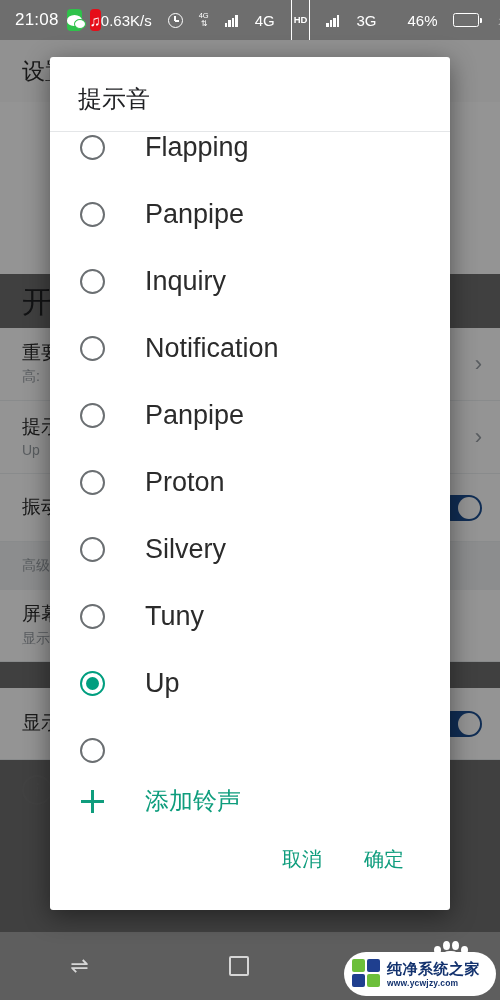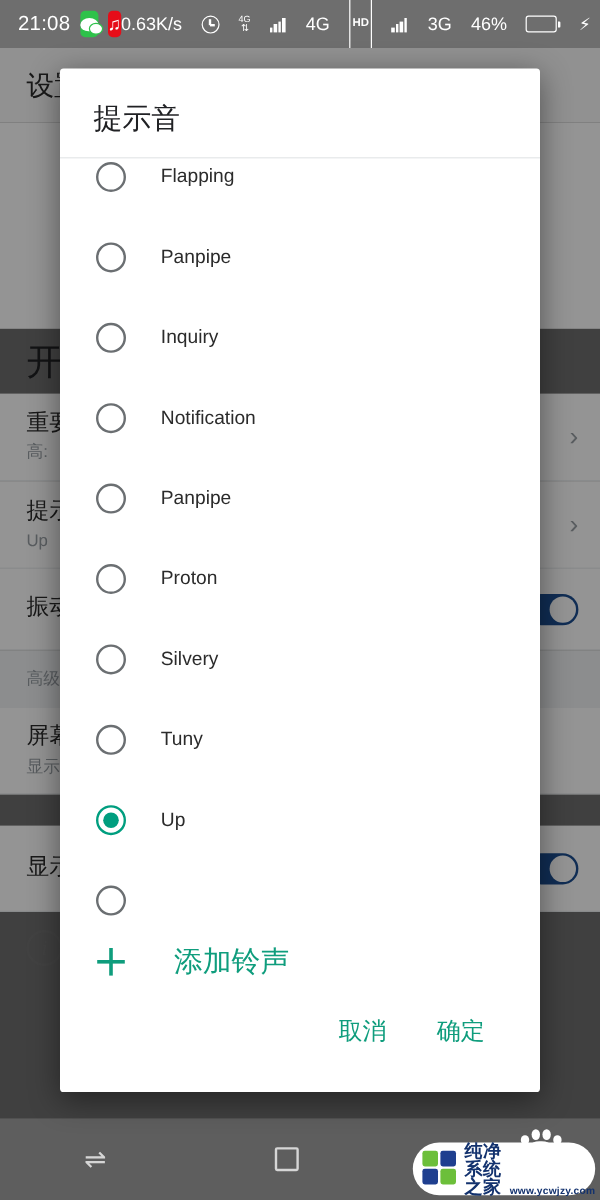--- a/index.html
+++ b/index.html
@@ -71,21 +71,21 @@
   .bars i { display:block; width: 2.5px; background: #fff; }
   .bars i:nth-child(1){height:4px}
   .bars i:nth-child(2){height:6.5px}
   .bars i:nth-child(3){height:9px}
   .bars i:nth-child(4){height:12px}
   .net-lbl { font-size: 15px; margin-left: 1px; }
   .hd-box {
     border: 1.5px solid #fff; border-radius: 2px;
     font-size: 9.5px; font-weight: bold; padding: 16px 2px; line-height: 12px;
   }
-  .pct { font-size: 15px; }
+  .pct { font-size: 15px; margin-left: 15px; }
   .battery {
     width: 26px; height: 14px; border: 1.6px solid #fff; border-radius: 2.5px;
     position: relative; padding: 1.5px;
   }
   .battery:after {
     content:""; position:absolute; right:-4px; top: 3.5px;
     width: 2.5px; height: 5px; background:#fff; border-radius: 0 1px 1px 0;
   }
   .battery .fill { height: 100%; width: 46%; background: #3ddc84; border-radius: 1px; }
   .bolt { font-size: 14px; margin-left: 2px; }
@@ -161,21 +161,21 @@
     position:absolute; left: 0; bottom: 2px; width: 152px; height: 44px;
     background:#fff; border-radius: 26px;
     display:flex; align-items:center; padding-left: 8px; gap: 5px;
   }
   .wm-logo { width: 30px; height: 30px; position: relative; flex:none; }
   .wm-logo span { position:absolute; width: 13px; height: 13px; border-radius: 2px; }
   .wm-logo span:nth-child(1){left:0;  top:0;  background:#6cbf3a;}
   .wm-logo span:nth-child(2){left:15px;top:0;  background:#1f3f8f;}
   .wm-logo span:nth-child(3){left:0;  top:15px;background:#1f3f8f;}
   .wm-logo span:nth-child(4){left:15px;top:15px;background:#6cbf3a;}
-  .wm-text { display:flex; line-height:1;align-items:flex-end; }
+  .wm-text { display:flex; flex-direction:column; line-height:1; }
   .wm-cn { font-size: 15px; font-weight: bold; color:#13326e; letter-spacing:.5px; }
   .wm-url { font-size: 8.5px; font-weight: bold; color:#13326e; margin-top: 3px; letter-spacing:.2px; }
   .wm-paw { position:absolute; right: 26px; top: 0; width: 40px; height: 18px; }
   .wm-paw i { position:absolute; background:#fff; border-radius:50%; }
   .wm-paw i:nth-child(1){left: 4px; top: 6px; width:7px;height:8px;}
   .wm-paw i:nth-child(2){left: 13px;top: 1px; width:7px;height:9px;}
   .wm-paw i:nth-child(3){left: 22px;top: 1px; width:7px;height:9px;}
   .wm-paw i:nth-child(4){left: 31px;top: 6px; width:7px;height:8px;}
   .wm-paw i:nth-child(5){left: 12px;top: 11px;width:17px;height:9px;border-radius:45%;}
 
@@ -206,21 +206,21 @@
   }
   .radio {
     width: 25px; height: 25px; border-radius: 50%;
     border: 2px solid #6b6f72; flex:none;
     display:flex; align-items:center; justify-content:center;
   }
   .radio.sel { border-color: #009e7f; border-width: 2.5px; }
   .radio.sel:after {
     content:""; width: 13px; height:13px; border-radius:50%; background:#009e7f;
   }
-  .opt-label { font-size: 16px; color:#2b2b2b; margin-left: 29px; }
+  .opt-label { font-size: 27px; color:#2b2b2b; margin-left: 40px; }
   #add-row {
     height: 70px; display:flex; align-items:center; padding-left: 30px; flex:none;
   }
   .plus {
     width: 25px; height: 25px; flex:none; position:relative;
   }
   .plus:before, .plus:after {
     content:""; position:absolute; background:#0f9d7d;
   }
   .plus:before { left: 1px; top: 11px; width: 23px; height: 3px; }

